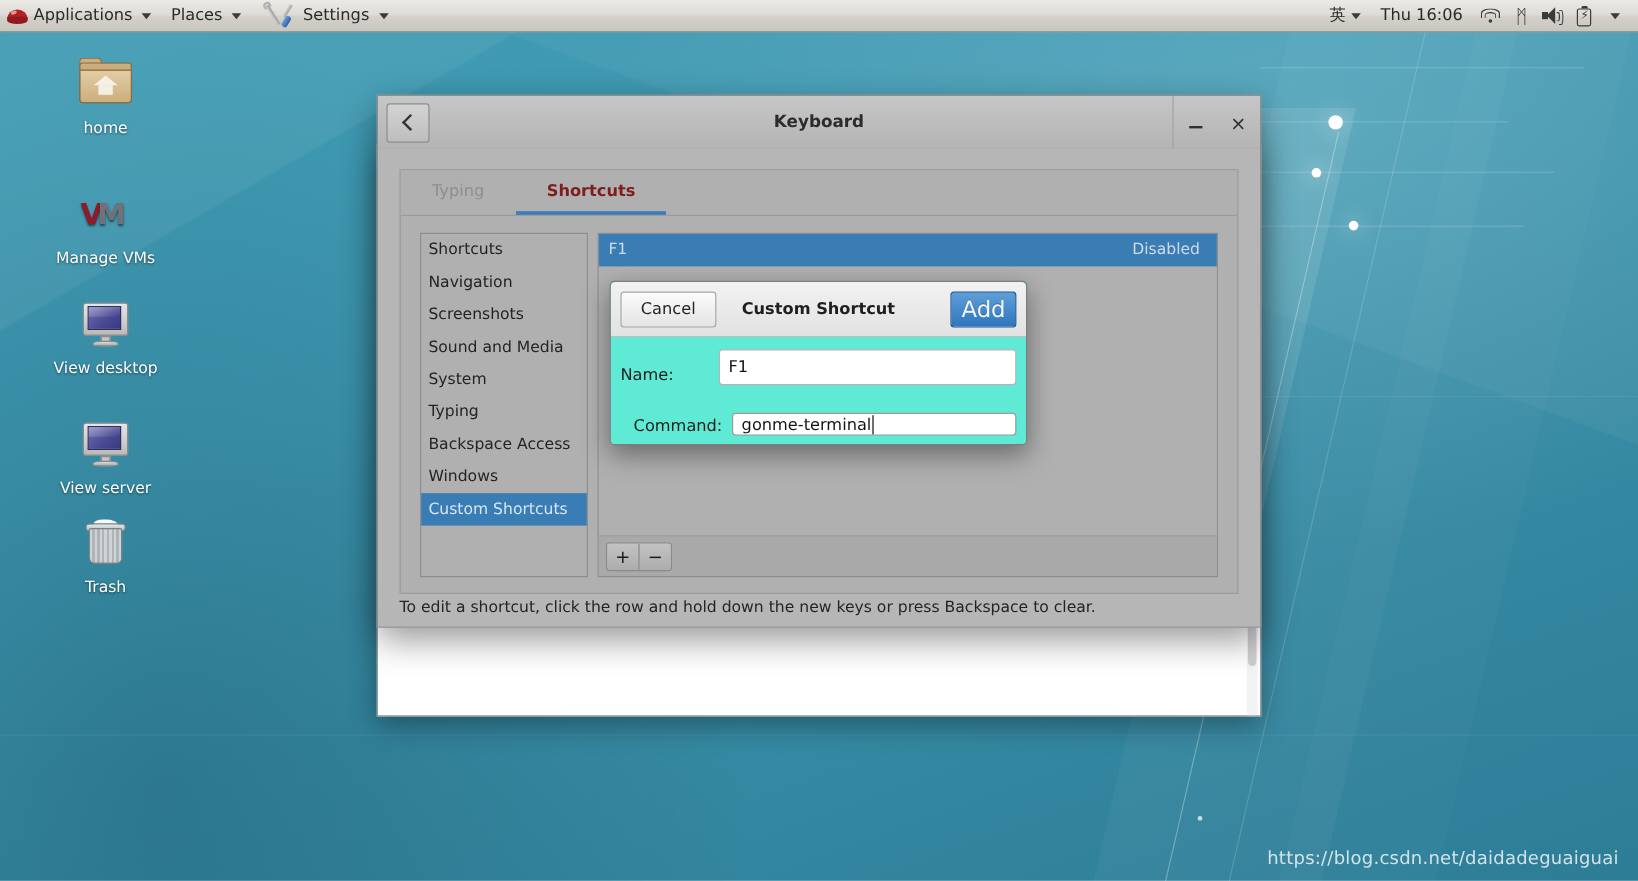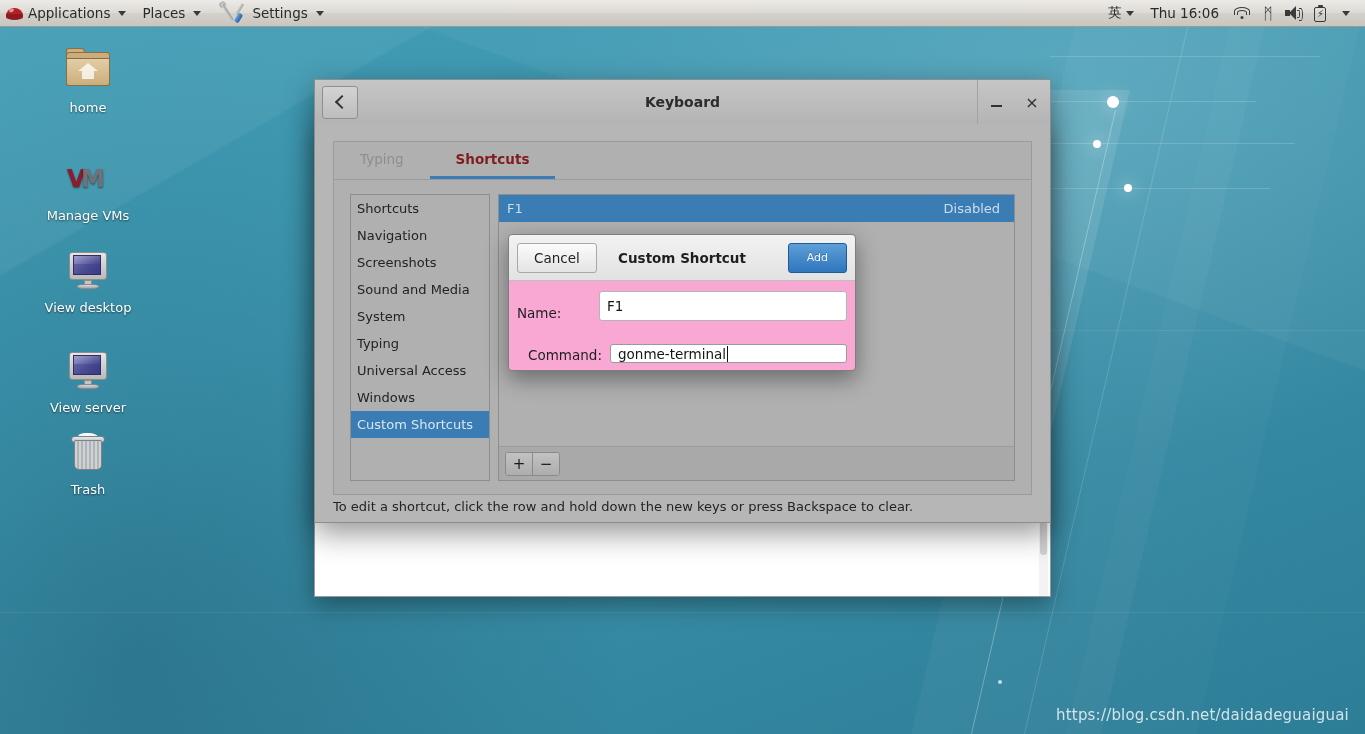--- a/index.html
+++ b/index.html
@@ -499,21 +499,21 @@
     width: 699px;
     font-size: 13px;
     color: #242424;
   }
 
   
   #cs-dialog {
     position: absolute;
     left: 508px; top: 234px;
     width: 348px; height: 137px;
-    background: #f9a8d4;
+    background: #5eead4;
     border: 1px solid #7e7e7e;
     border-radius: 4px;
     box-shadow: 0 8px 22px rgba(0,0,0,0.40);
     box-sizing: border-box;
     z-index: 40;
   }
   #cs-header {
     position: relative;
     height: 46px;
     background: linear-gradient(to bottom,#f2f2f2,#e2e2e2);
@@ -543,24 +543,24 @@
     color: #242424;
     background: linear-gradient(to bottom,#fbfbfb,#e4e4e4);
     border: 1px solid #a8a8a8;
     border-radius: 3px;
     box-sizing: border-box;
   }
   .cs-add {
     position: relative;
     z-index: 2;
     margin-left: auto;
-    padding: 0 18px;
+    padding: 0 8px;
     height: 30px;
     line-height: 28px;
-    font-size: 11px;
+    font-size: 19px;
     color: #f2f6fa;
     background: linear-gradient(to bottom,#5e9fd8,#2f76bd);
     border: 1px solid #1f5a99;
     border-radius: 3px;
     box-sizing: border-box;
     text-shadow: 0 -1px 0 rgba(0,0,0,0.25);
   }
   .cs-field-row {
     display: flex;
     align-items: flex-end;
@@ -779,21 +779,21 @@
 
       <div id="kb-content">
 
         <div id="cat-list">
           <div class="cat-item"><span>Shortcuts</span></div>
           <div class="cat-item"><span>Navigation</span></div>
           <div class="cat-item"><span>Screenshots</span></div>
           <div class="cat-item"><span>Sound and Media</span></div>
           <div class="cat-item"><span>System</span></div>
           <div class="cat-item"><span>Typing</span></div>
-          <div class="cat-item"><span>Universal Access</span></div>
+          <div class="cat-item"><span>Backspace Access</span></div>
           <div class="cat-item"><span>Windows</span></div>
           <div class="cat-item selected"><span>Custom Shortcuts</span></div>
         </div>
 
         <div id="sc-panel">
           <div id="sc-list">
             <div class="sc-row selected">
               <span>F1</span>
               <span>Disabled</span>
             </div>

